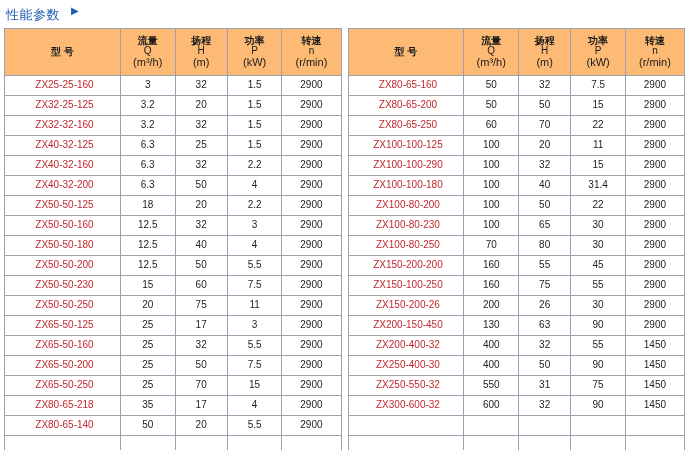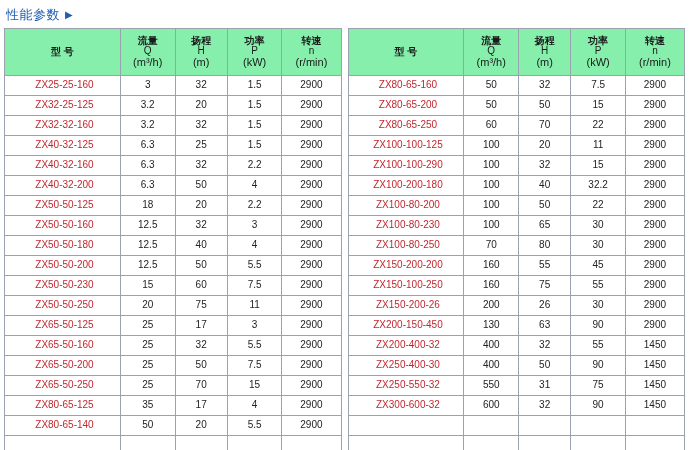--- a/index.html
+++ b/index.html
@@ -18,22 +18,21 @@
     width: 689px;
     height: 450px;
     box-sizing: border-box;
   }
   .heading {
     padding: 6px 0 4px 6px;
     font-size: 13px;
     color: #1f5fb0;
     letter-spacing: 0.5px;
     display: flex;
-    align-items: center;
-    gap: 5px;
+    gap: 11px;
   }
   .heading .arrow {
     color: #1f5fb0;
     font-size: 10px;
     line-height: 1;
   }
   .tables {
     display: flex;
     gap: 6px;
     padding: 0 4px;
@@ -51,21 +50,21 @@
   }
   th, td {
     border: 1px solid #9aa3ad;
     text-align: center;
     vertical-align: middle;
     padding: 0;
     height: 19px;
     line-height: 1.05;
   }
   thead th {
-    background: #86efac;
+    background: #fdba74;
     font-weight: bold;
     color: #1a1a1a;
     height: 46px;
     font-size: 10px;
     text-align: center;
   }
   thead th .l1 { display:block; }
   thead th .l2 { display:block; font-weight: normal; }
   thead th .l3 { display:block; font-weight: normal; font-size: 11px; }
   td.model {
@@ -239,21 +238,21 @@
             <td class="num">2900</td>
           </tr>
           <tr>
             <td class="model">ZX65-50-250</td>
             <td class="num">25</td>
             <td class="num">70</td>
             <td class="num">15</td>
             <td class="num">2900</td>
           </tr>
           <tr>
-            <td class="model">ZX80-65-125</td>
+            <td class="model">ZX80-65-218</td>
             <td class="num">35</td>
             <td class="num">17</td>
             <td class="num">4</td>
             <td class="num">2900</td>
           </tr>
           <tr>
             <td class="model">ZX80-65-140</td>
             <td class="num">50</td>
             <td class="num">20</td>
             <td class="num">5.5</td>
@@ -334,24 +333,24 @@
             <td class="num">2900</td>
           </tr>
           <tr>
             <td class="model">ZX100-100-290</td>
             <td class="num">100</td>
             <td class="num">32</td>
             <td class="num">15</td>
             <td class="num">2900</td>
           </tr>
           <tr>
-            <td class="model">ZX100-200-180</td>
+            <td class="model">ZX100-100-180</td>
             <td class="num">100</td>
             <td class="num">40</td>
-            <td class="num">32.2</td>
+            <td class="num">31.4</td>
             <td class="num">2900</td>
           </tr>
           <tr>
             <td class="model">ZX100-80-200</td>
             <td class="num">100</td>
             <td class="num">50</td>
             <td class="num">22</td>
             <td class="num">2900</td>
           </tr>
           <tr>

